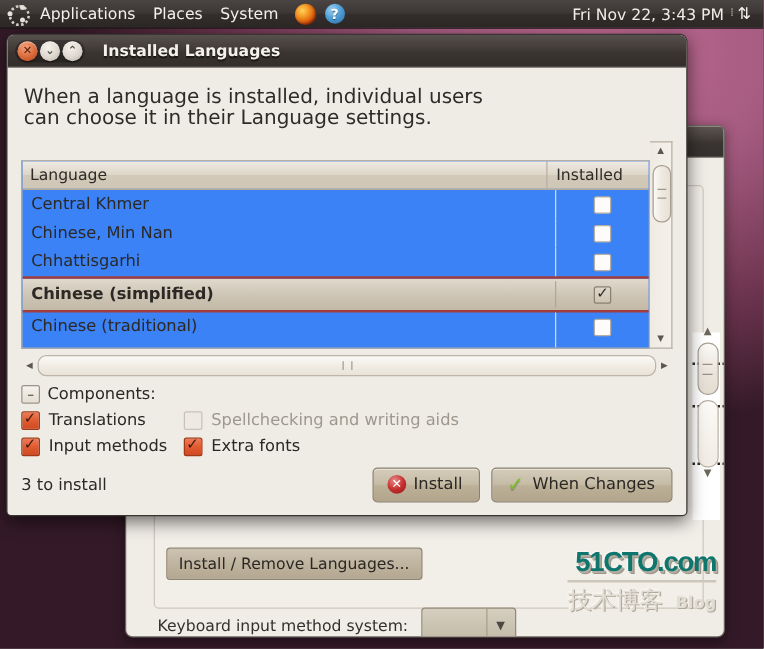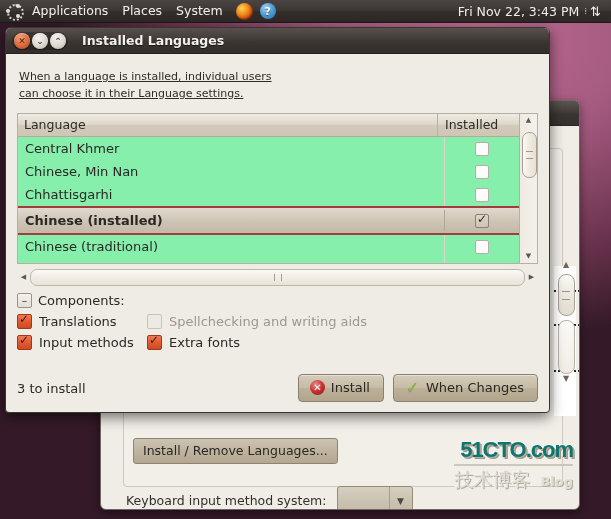--- a/index.html
+++ b/index.html
@@ -202,32 +202,32 @@
   .wc.close { background: radial-gradient(circle at 40% 30%, #f3a07a 0%, #d9693a 55%, #a9421c 100%); color: #5b2309; }
   .wc.min   { background: radial-gradient(circle at 40% 30%, #f4f1ec 0%, #ddd7cf 55%, #b5aea5 100%); color: #4a453f; }
   .wc.max   { background: radial-gradient(circle at 40% 30%, #f4f1ec 0%, #ddd7cf 55%, #b5aea5 100%); color: #4a453f; }
   #dlg-title {
     margin-left: 14px; color: #f4f1ed; font-size: 12.5px; font-weight: bold;
     text-shadow: 0 1px 1px rgba(0,0,0,.6);
   }
 
   #dlg-body { flex: 1 1 auto; padding: 9px 11px 0 11px; display: flex; flex-direction: column; }
   #dlg-intro {
-    font-size: 11px; color: #2f2c28; line-height: 17px; margin: 5px 0 11px 2px;
+    font-size: 16px; color: #2f2c28; line-height: 17px; margin: 5px 0 11px 2px;
     white-space: pre-line;
-    text-decoration: underline;
   }
 
   
   #list-wrap { display: flex; flex: 0 0 auto; }
   #list-box {
     flex: 1 1 auto;
     border: 1px solid #b7afa4;
-    background: #86efac;
+    background: #3b82f6;
     overflow: hidden;
+    margin-top: 15px;
   }
   #list-header { display: flex; height: 22px;
     background: linear-gradient(180deg, #efebe3 0%, #ddd6c9 48%, #d2c9ba 52%, #cfc6b6 100%);
     border-bottom: 1px solid #b3aa9c;
     font-size: 12.5px; color: #2e2b27;
   }
   #list-header .col-lang { flex: 1 1 auto; padding: 3px 0 0 6px; }
   #list-header .col-inst { width: 74px; padding: 3px 0 0 7px; border-left: 1px solid #b9b0a2; }
   .lrow { display: flex; height: 23px; align-items: center; font-size: 13px; color: #2b2825; }
   .lrow .c-lang { flex: 1 1 auto; padding-left: 7px; white-space: nowrap; overflow: hidden; }
@@ -450,21 +450,21 @@
           </div>
 
           <div class="lrow">
             <div class="c-lang">Chhattisgarhi</div>
             <div class="c-inst">
                 <span class="cbx"></span>
               </div>
           </div>
 
           <div class="lrow selected">
-            <div class="c-lang">Chinese (installed)</div>
+            <div class="c-lang">Chinese (simplified)</div>
             <div class="c-inst">
                 <span class="cbx checked"></span>
               </div>
           </div>
 
           <div class="lrow">
             <div class="c-lang">Chinese (traditional)</div>
             <div class="c-inst">
                 <span class="cbx"></span>
               </div>

